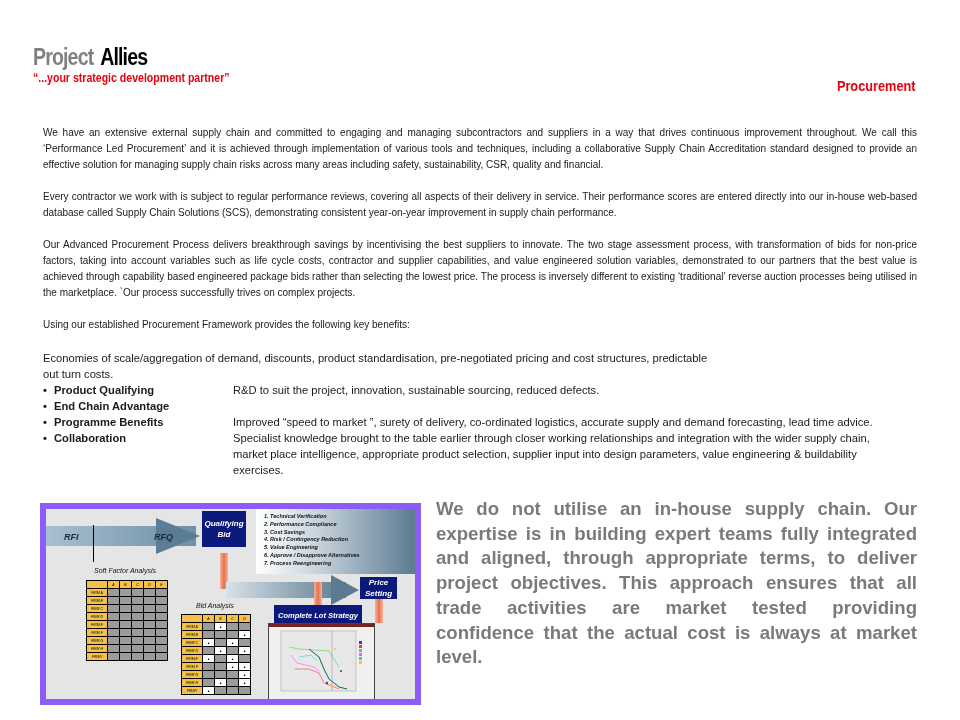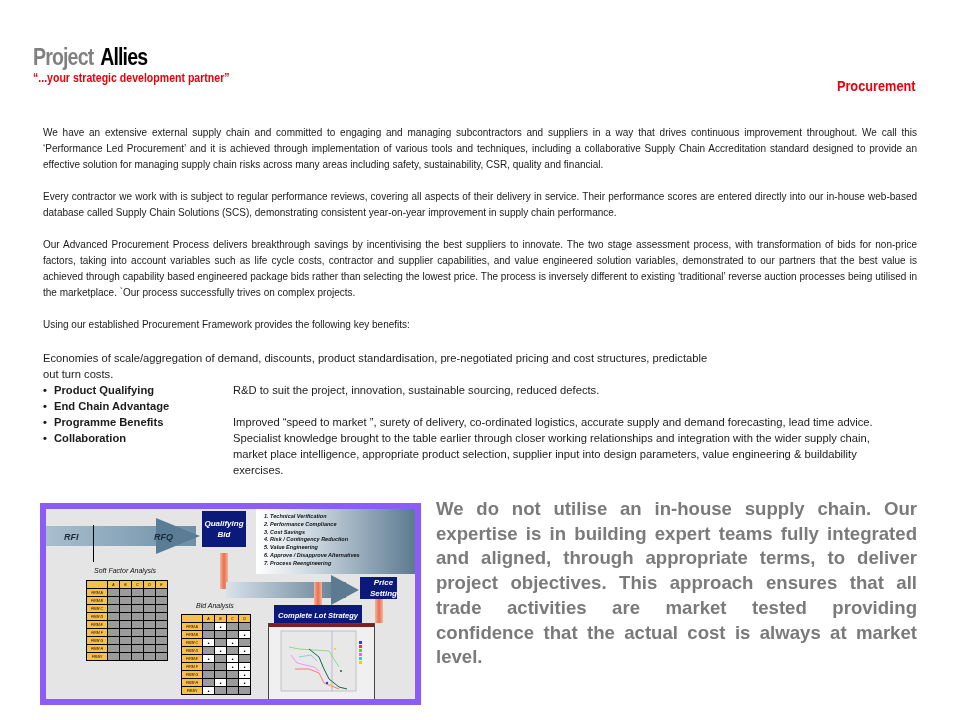--- a/index.html
+++ b/index.html
@@ -19,21 +19,21 @@
   .diagram { position:absolute; left:40px; top:503px; width:369px; height:190px; border:6px solid #8b5cf6; background:#e5e5e5; overflow:hidden;font-style:italic; }
   .grad-top { position:absolute; left:210px; top:0; width:159px; height:65px; background:linear-gradient(90deg,#fff 0%,#c5d2dc 40%,#5c7a90 100%); }
   .steps { position:absolute; left:218px; top:4px; font-size:5.5px; line-height:7.8px; font-weight:bold; color:#111; }
   .arrow1 { position:absolute; left:0; top:17px; width:150px; height:20px; background:linear-gradient(90deg,#a9bfcf,#6e8fa6); }
   .arrow1-head { position:absolute; left:110px; top:9px; width:0; height:0; border-top:18px solid transparent; border-bottom:18px solid transparent; border-left:44px solid #5a7d95; }
   .rfi { position:absolute; left:18px; top:23px; font-size:9px; font-weight:bold; color:#1b2a3a; }
   .rfq { position:absolute; left:60px; top:23px; font-size:9px; font-weight:bold; color:#1b2a3a;margin-left:48px; }
   .vline { position:absolute; left:47px; top:16px; width:1px; height:37px; background:#000; }
   .navybox { position:absolute; background:#0b1a7a; color:#fff; font-weight:bold; font-size:8px; text-align:center; display:flex; align-items:center; justify-content:center; line-height:11px; }
   .qbid { left:156px; top:2px; width:44px; height:36px; }
-  .pset { left:314px; top:68px; width:37px; height:22px;justify-content:flex-end; }
+  .pset { left:314px; top:68px; width:37px; height:22px; }
   .cls { left:228px; top:96px; width:88px; height:20px; font-size:7.5px; }
   .arrow2 { position:absolute; left:180px; top:73px; width:120px; height:16px; background:linear-gradient(90deg,#d8e2ea,#5c7a90); }
   .arrow2-head { position:absolute; left:285px; top:66px; border-top:15px solid transparent; border-bottom:15px solid transparent; border-left:28px solid #5c7a90; }
   .pink { position:absolute; background:linear-gradient(90deg,#f6b39d,#e8704d,#f6b39d); }
   .caption { position:absolute; font-size:7px; color:#111; }
   table.grid { position:absolute; border-collapse:collapse; }
   table.grid td { border:1px solid #000; padding:0; height:7px; font-size:3.5px; text-align:center; }
   table.grid td.h { background:#f5c14a; }
   table.grid td.g { background:#9b9b9b; width:11px; }
   table.grid td.w { background:#fff; width:11px; font-size:6px; line-height:6px; }

